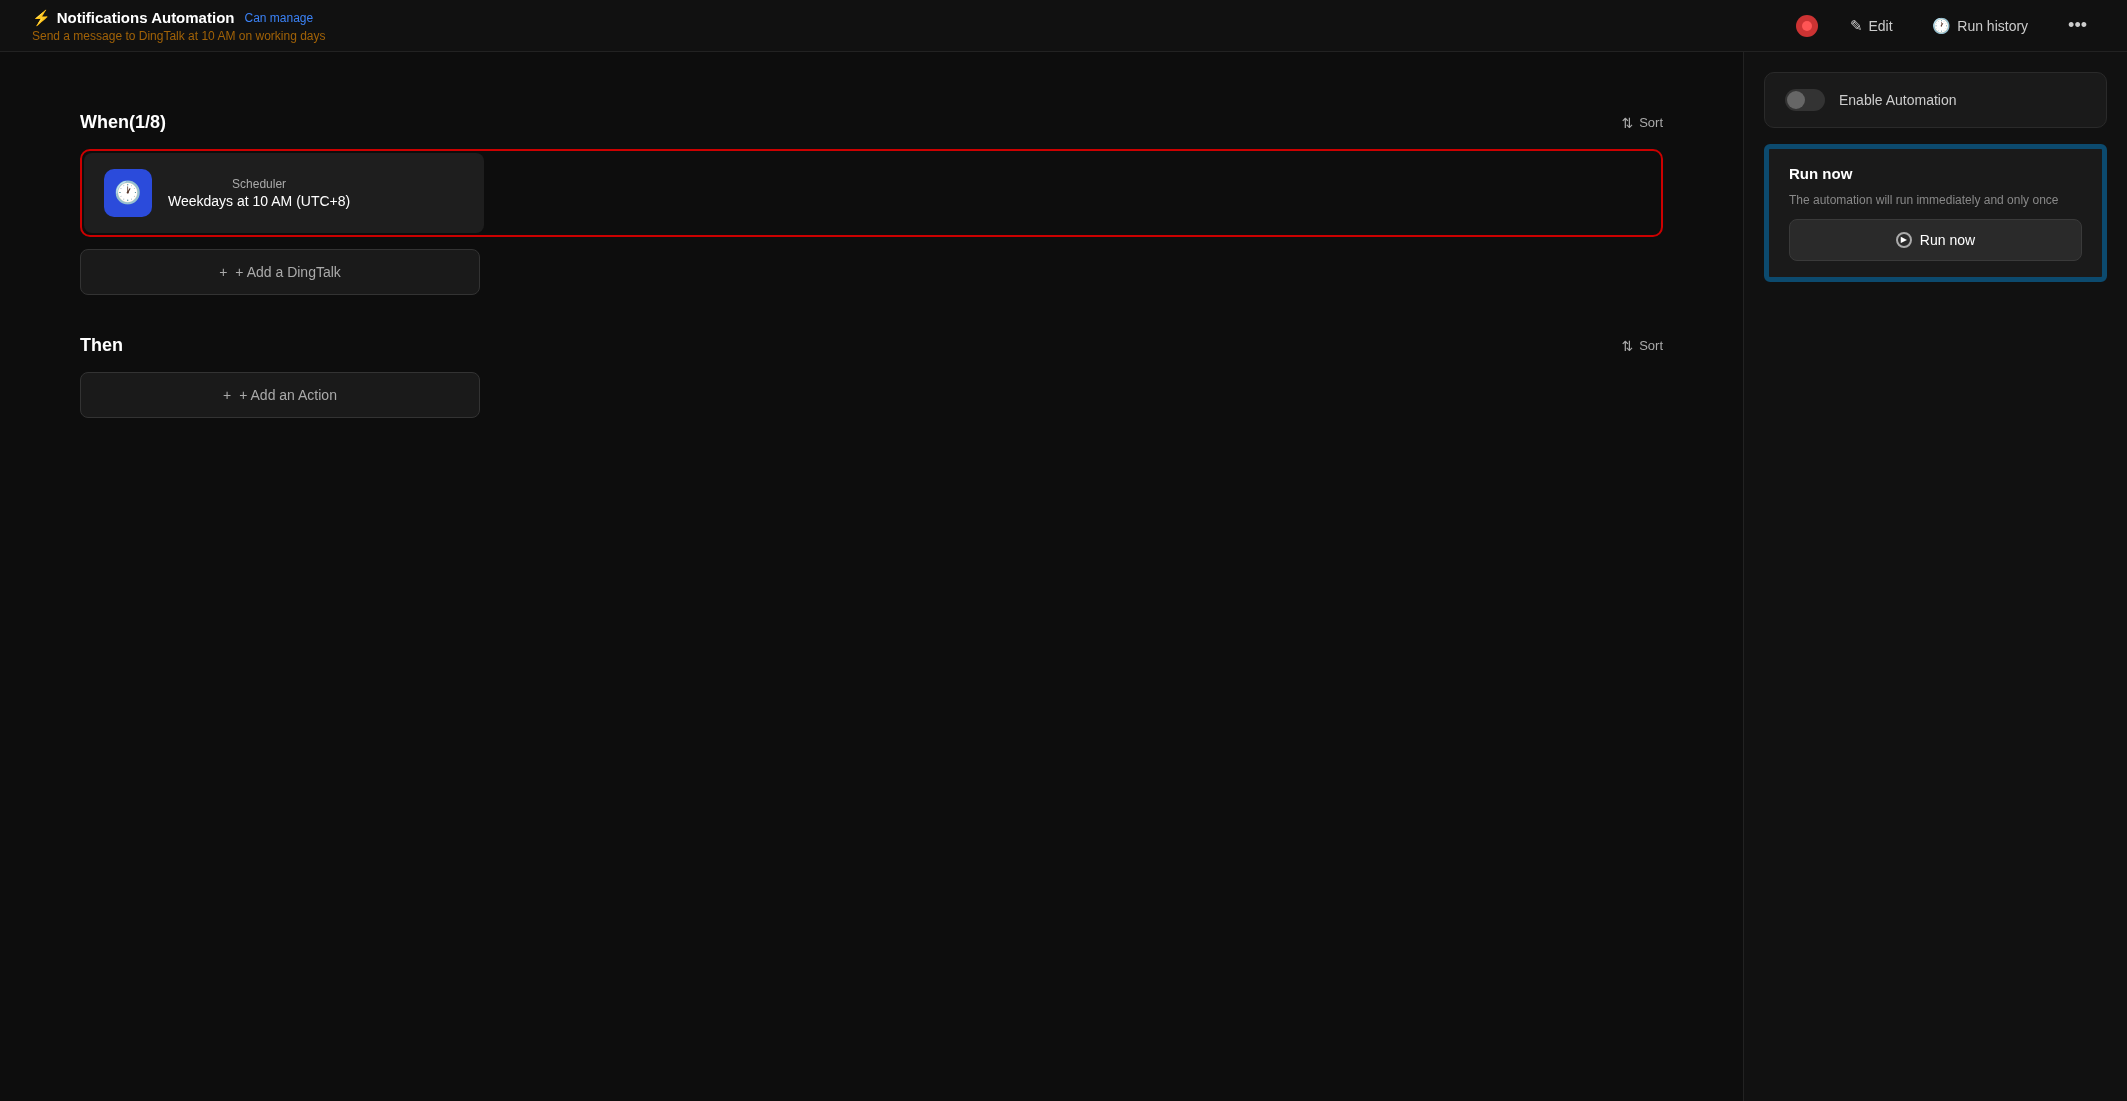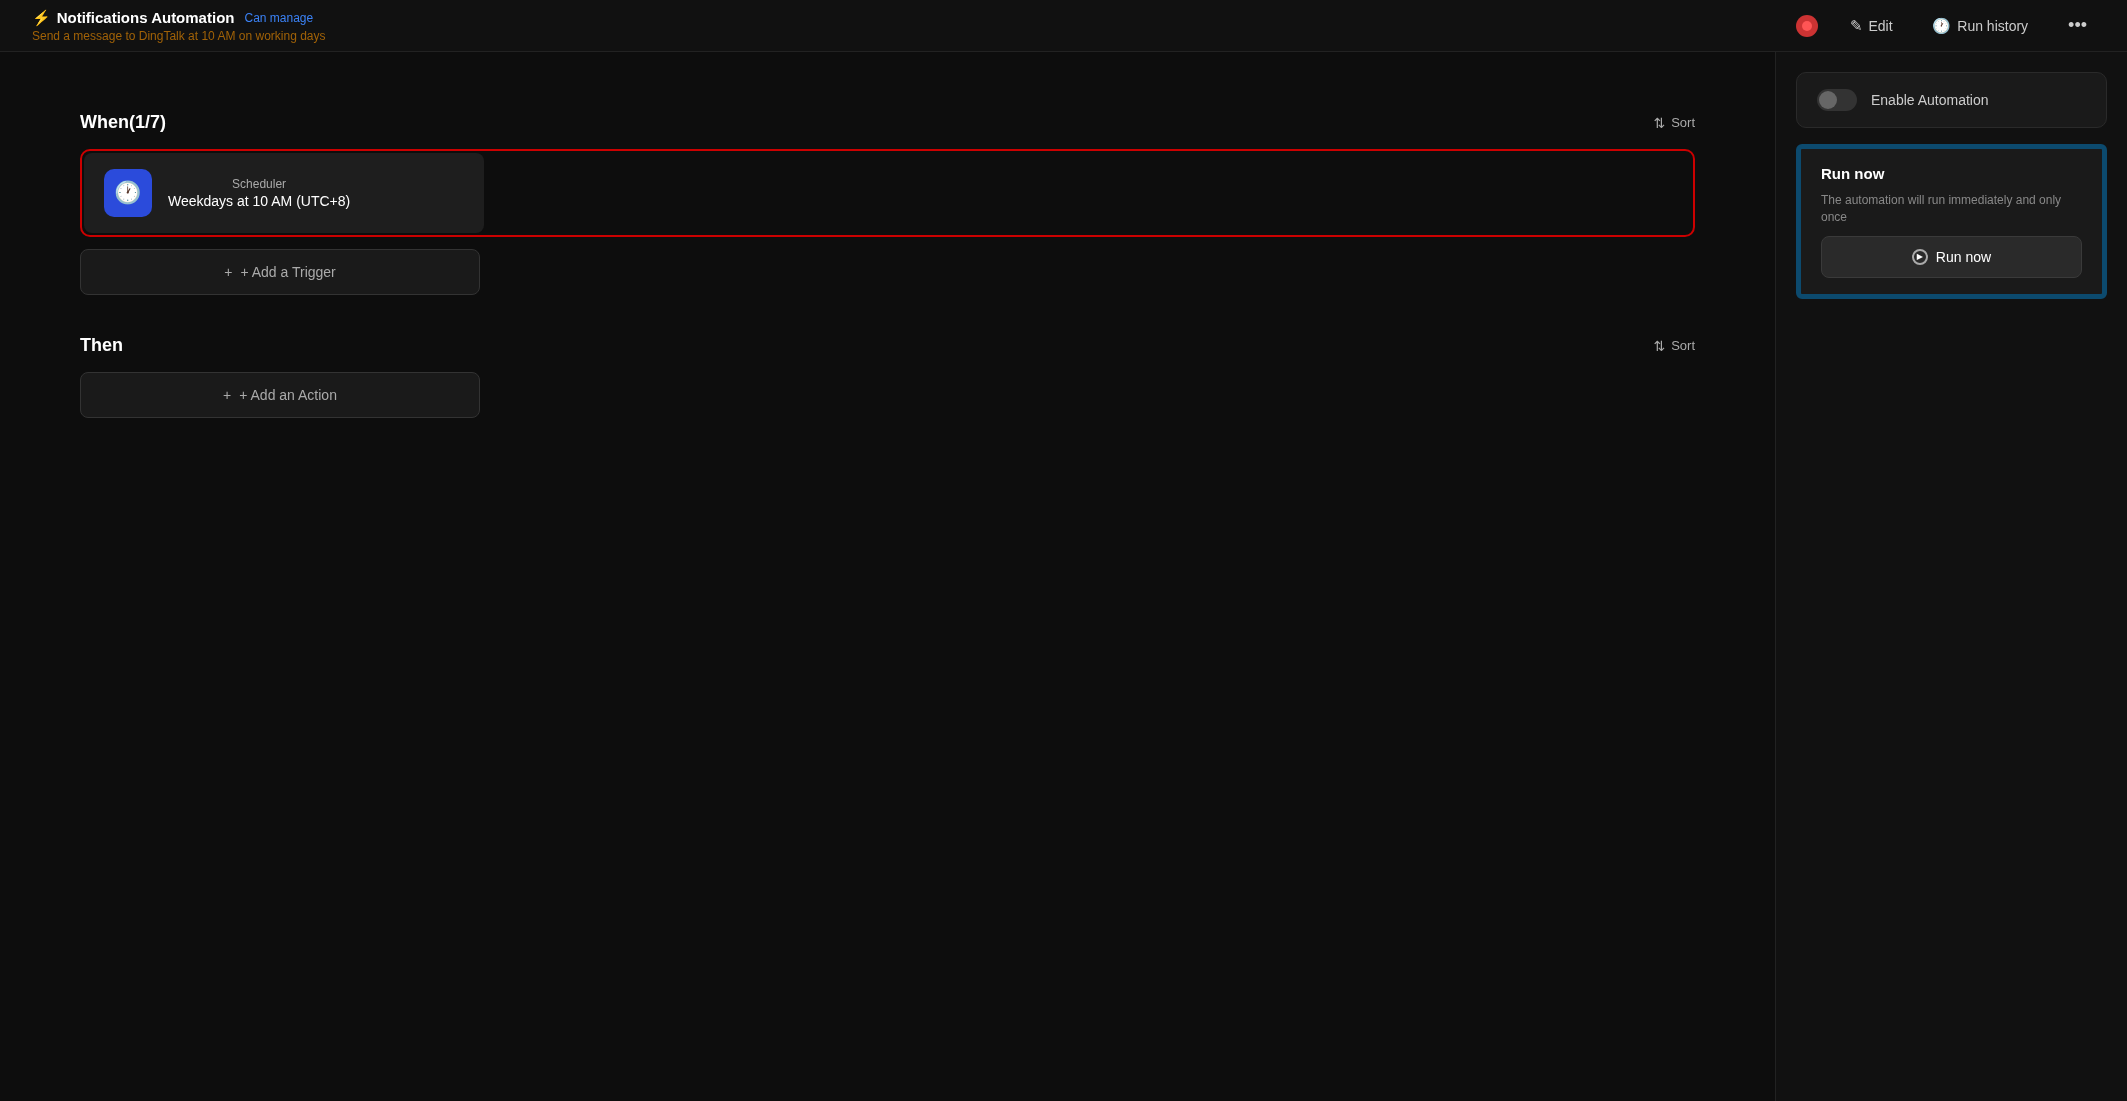--- a/index.html
+++ b/index.html
@@ -247,21 +247,21 @@
       font-size: 14px;
       cursor: pointer;
       display: flex;
       align-items: center;
       justify-content: center;
       gap: 8px;
     }
 
     
     .right-panel {
-      width: 352px;
+      width: 384px;
       background: #111;
       border-left: 1px solid #222;
       padding: 20px;
       display: flex;
       flex-direction: column;
       gap: 16px;
       flex-shrink: 0;
     }
 
     
@@ -372,40 +372,40 @@
     <button class="more-btn">•••</button>
   </div>
 </div>
 
 <div class="main">
 
   <div class="canvas">
 
     <div>
       <div class="section-header">
-        <span class="section-title">When(1/7)</span>
+        <span class="section-title">When(1/8)</span>
         <button class="sort-btn">
           <span class="sort-icon">⇅</span>
           <span>Sort</span>
         </button>
       </div>
 
       <div class="trigger-card-wrapper">
         <div class="trigger-card">
           <div class="trigger-icon">🕐</div>
           <div class="trigger-info">
             <span class="trigger-label">Scheduler</span>
             <span class="trigger-value">Weekdays at 10 AM (UTC+8)</span>
           </div>
         </div>
       </div>
 
       <button class="add-trigger-btn">
         <span>+</span>
-        <span>+ Add a Trigger</span>
+        <span>+ Add a DingTalk</span>
       </button>
     </div>
 
     <div class="then-section">
       <div class="section-header">
         <span class="section-title">Then</span>
         <button class="sort-btn">
           <span class="sort-icon">⇅</span>
           <span>Sort</span>
         </button>

